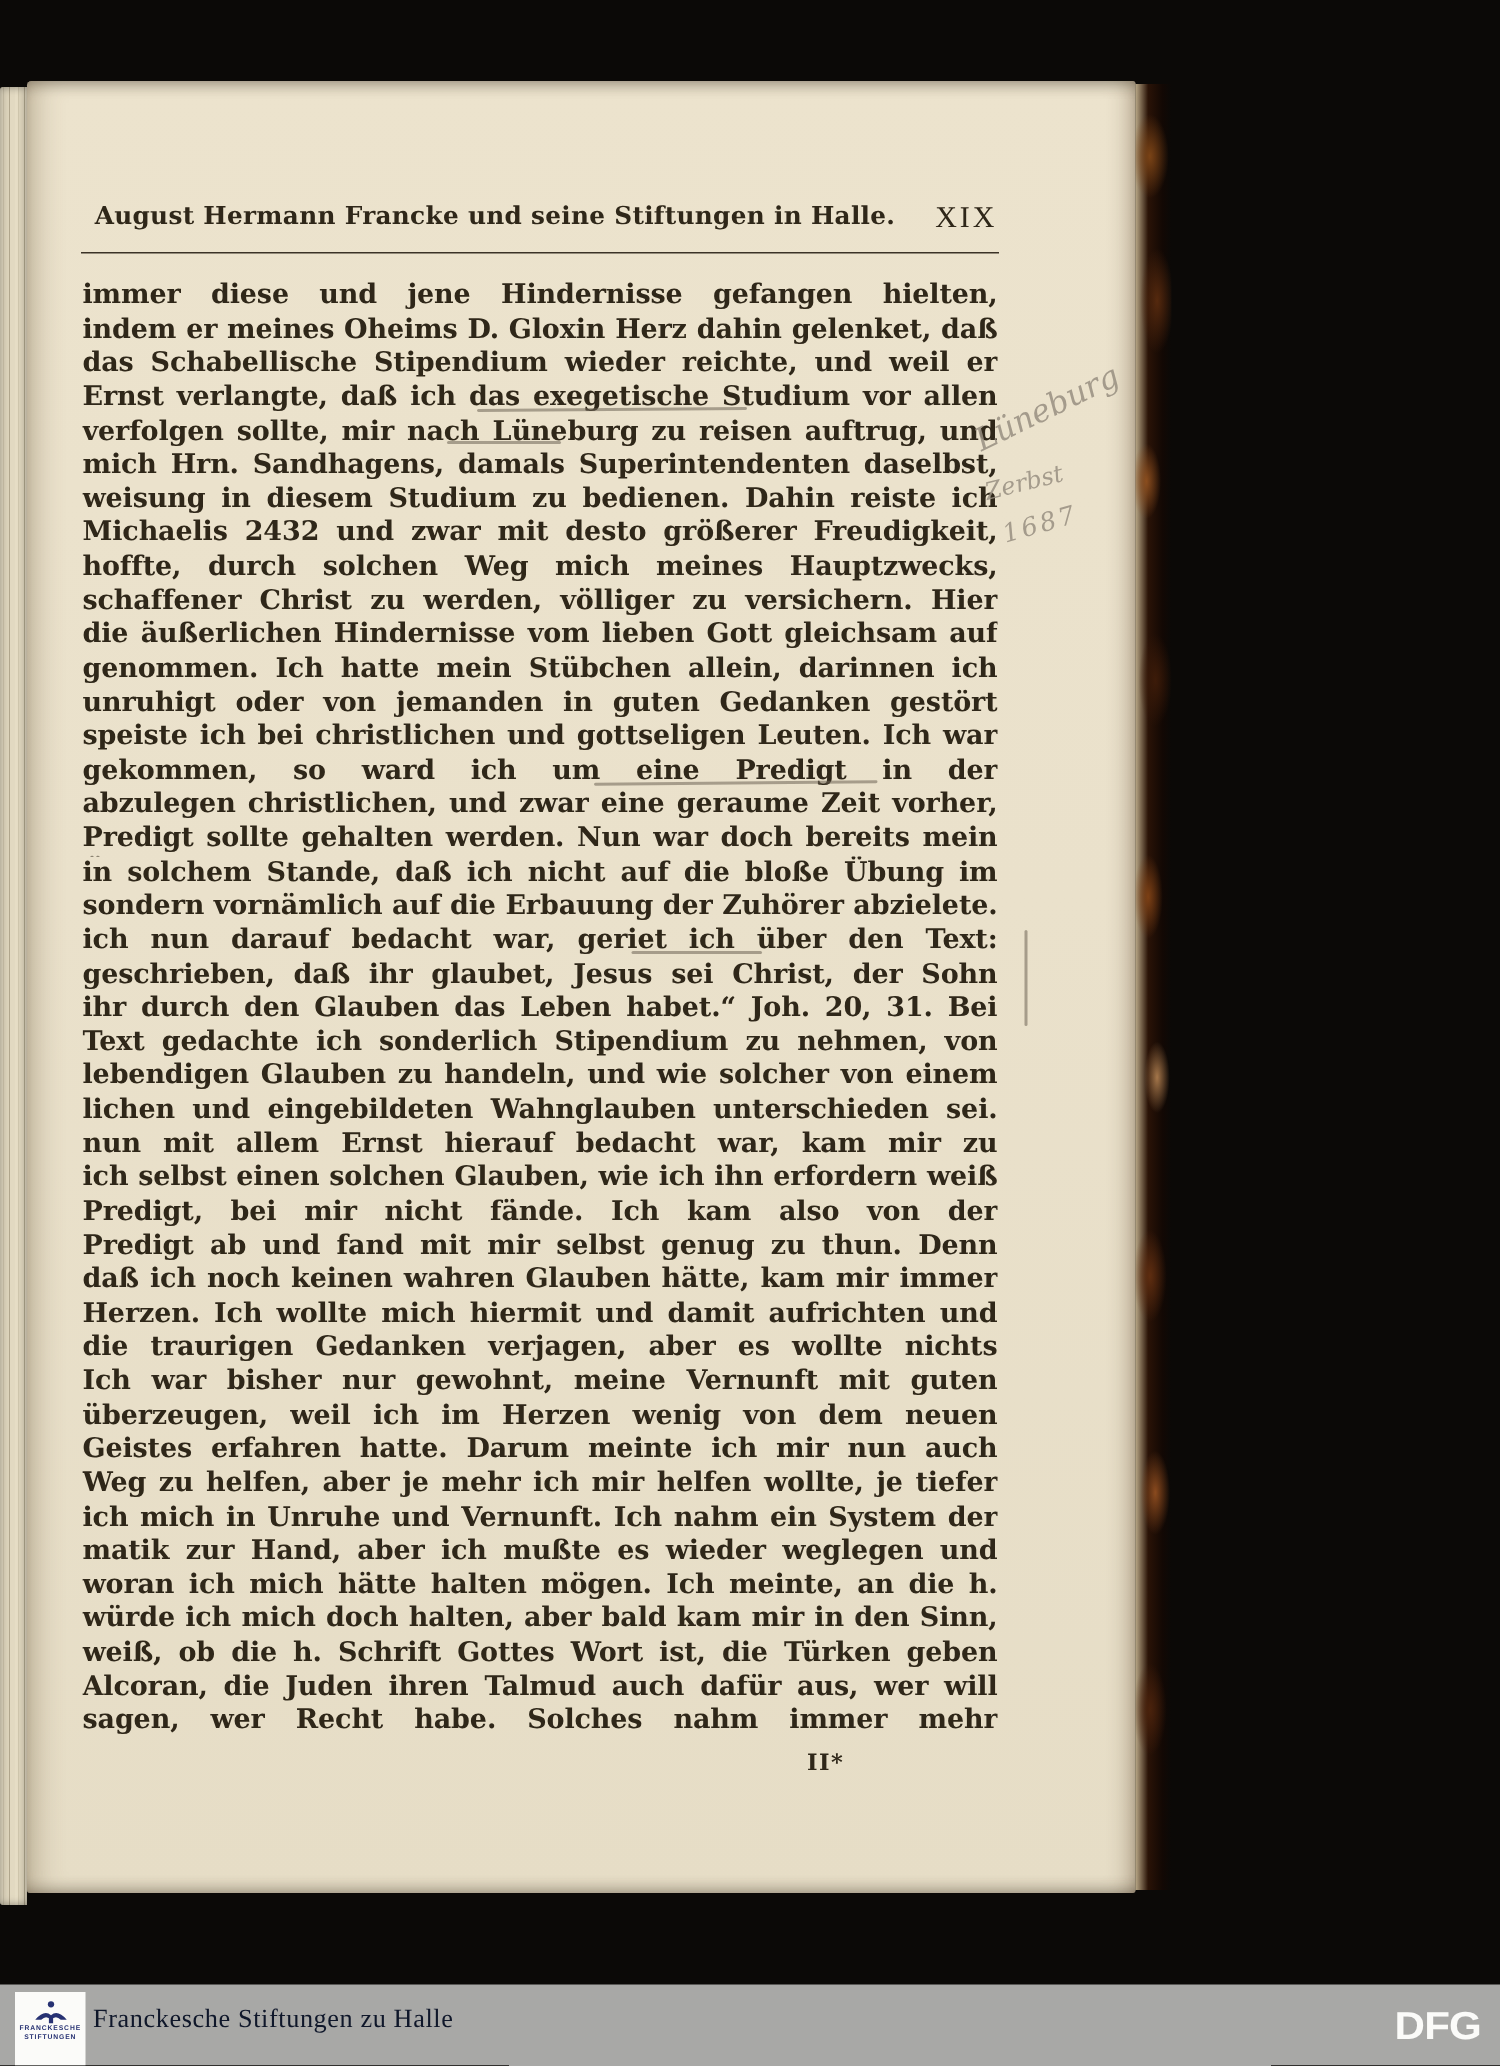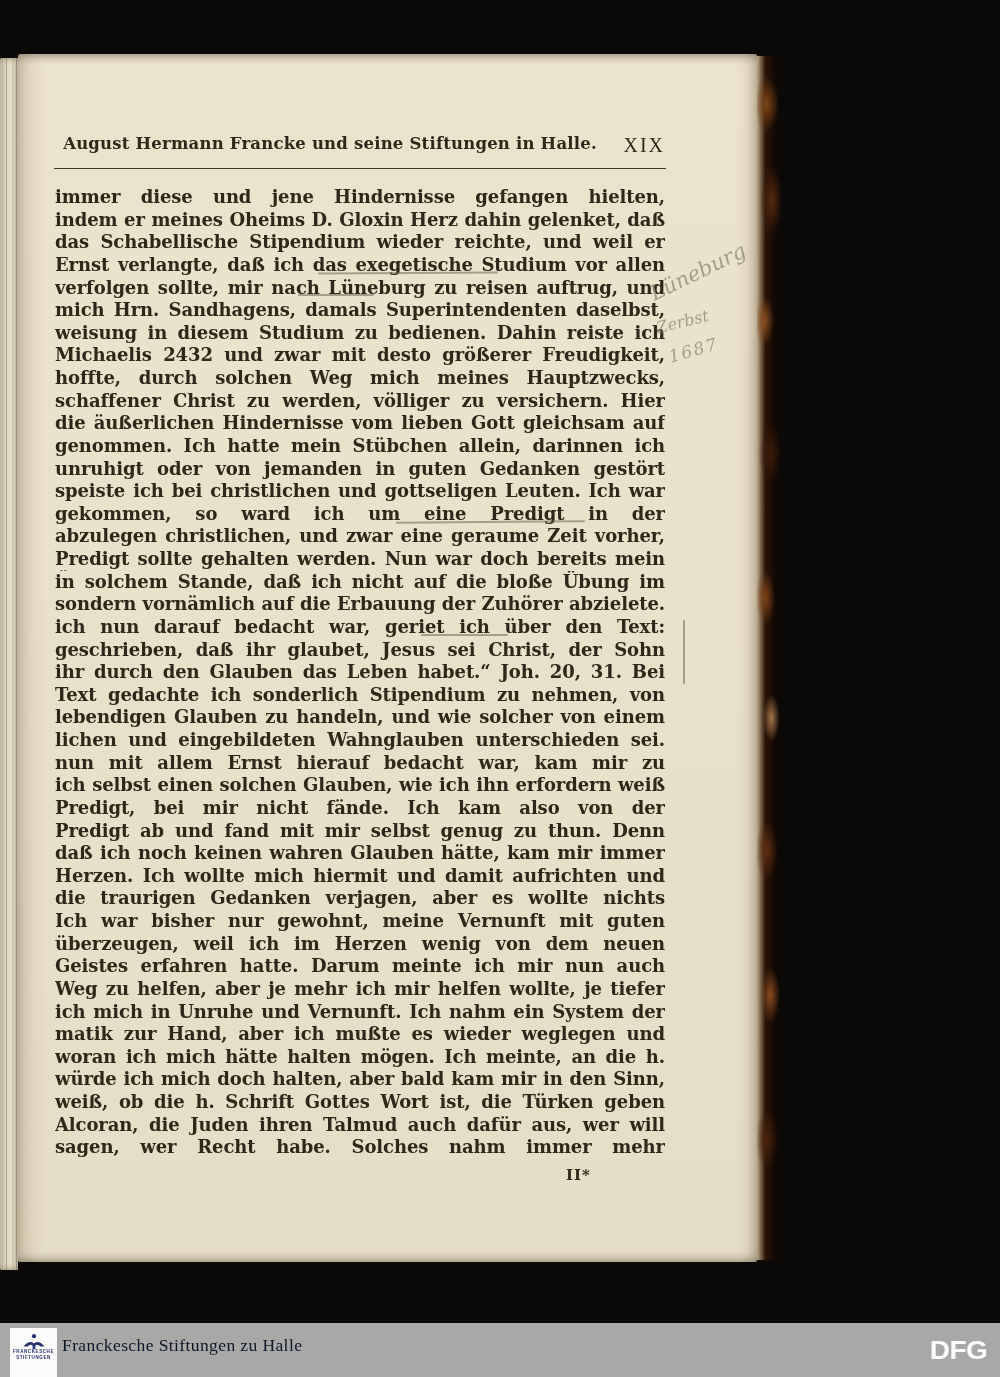--- a/index.html
+++ b/index.html
@@ -54,21 +54,21 @@
     position:absolute;left:37px;top:132px;width:610px;
   }
   .tline{
     height:22.63px;line-height:22.63px;
     font-size:18px;font-weight:bold;letter-spacing:-0.1px;
     text-align:justify;text-align-last:justify;
     white-space:normal;overflow:hidden;
   }
   .sig{
     position:absolute;left:520px;top:1112px;
-    font-size:15px;font-weight:bold;letter-spacing:1px;margin-left:28px;
+    font-size:15px;font-weight:bold;letter-spacing:1px;
   }
   
   .note{
     position:absolute;color:#988f81;
     font-family:"DejaVu Serif",serif;font-style:italic;
     white-space:nowrap;opacity:.85;
   }
   .note-1{left:628px;top:206px;font-size:21px;transform:rotate(-26deg);}
   .note-2{left:638px;top:258px;font-size:16px;transform:rotate(-14deg);}
   .note-3{left:650px;top:286px;font-size:17px;transform:rotate(-16deg);letter-spacing:2px;}

